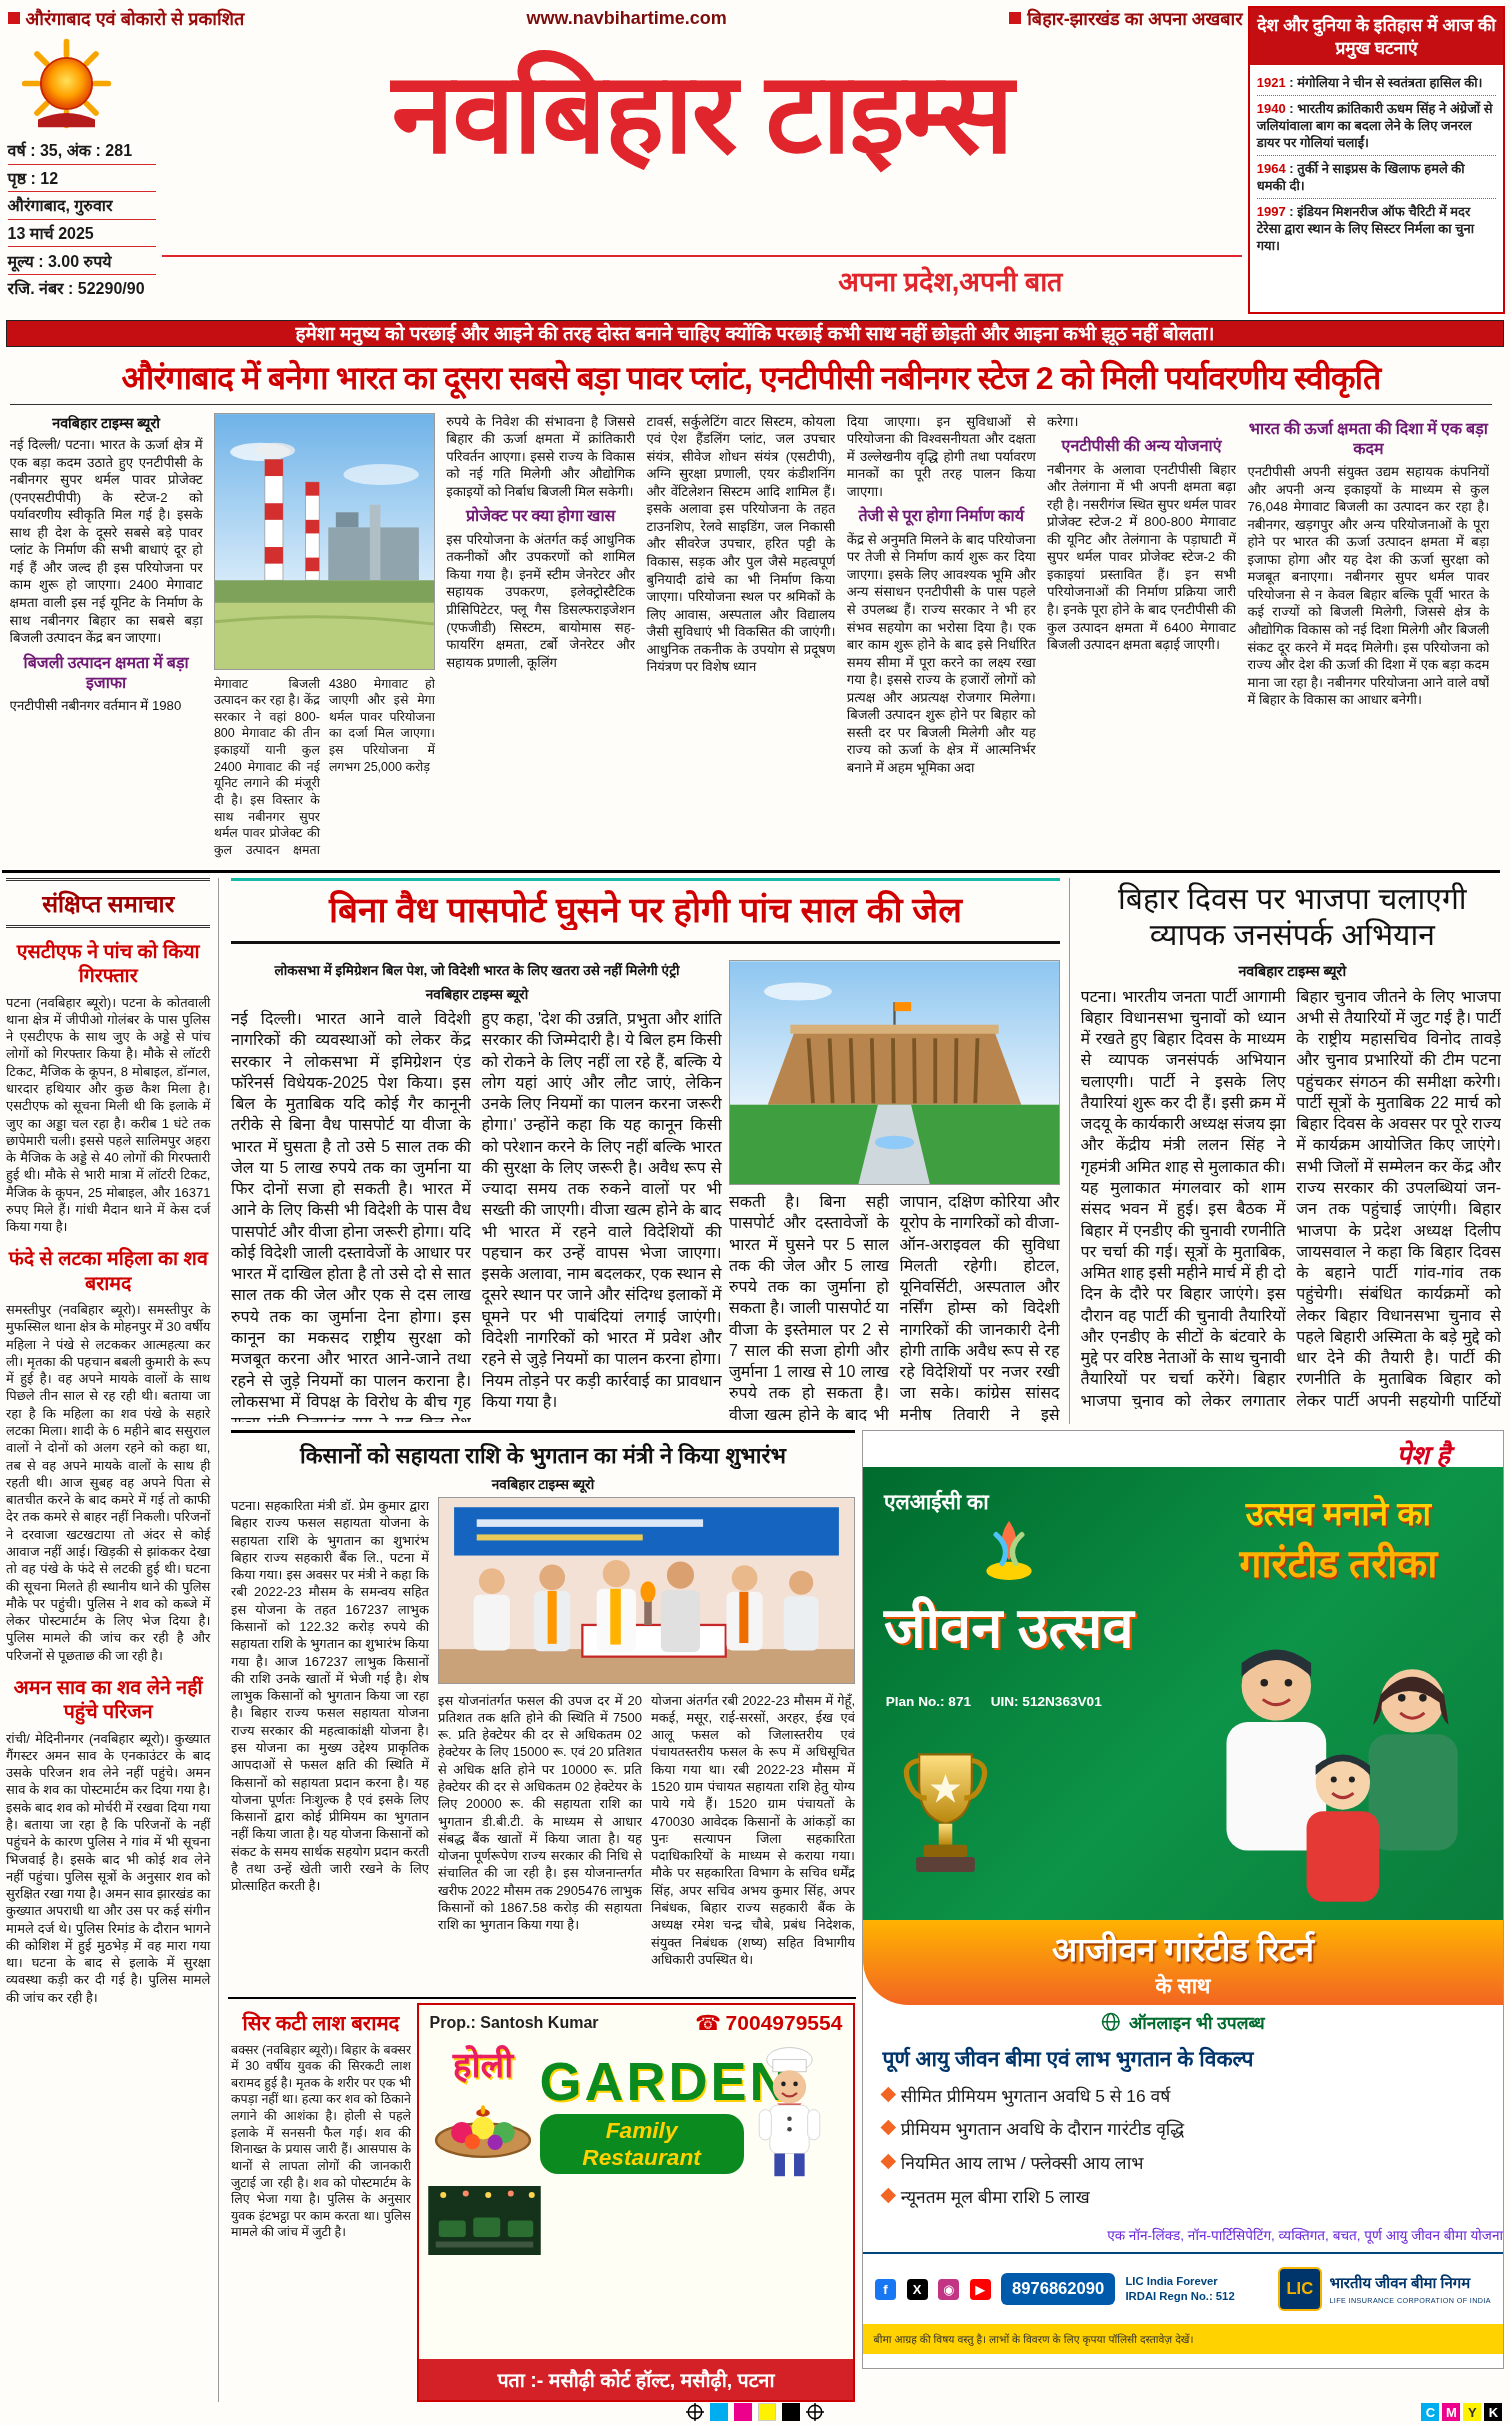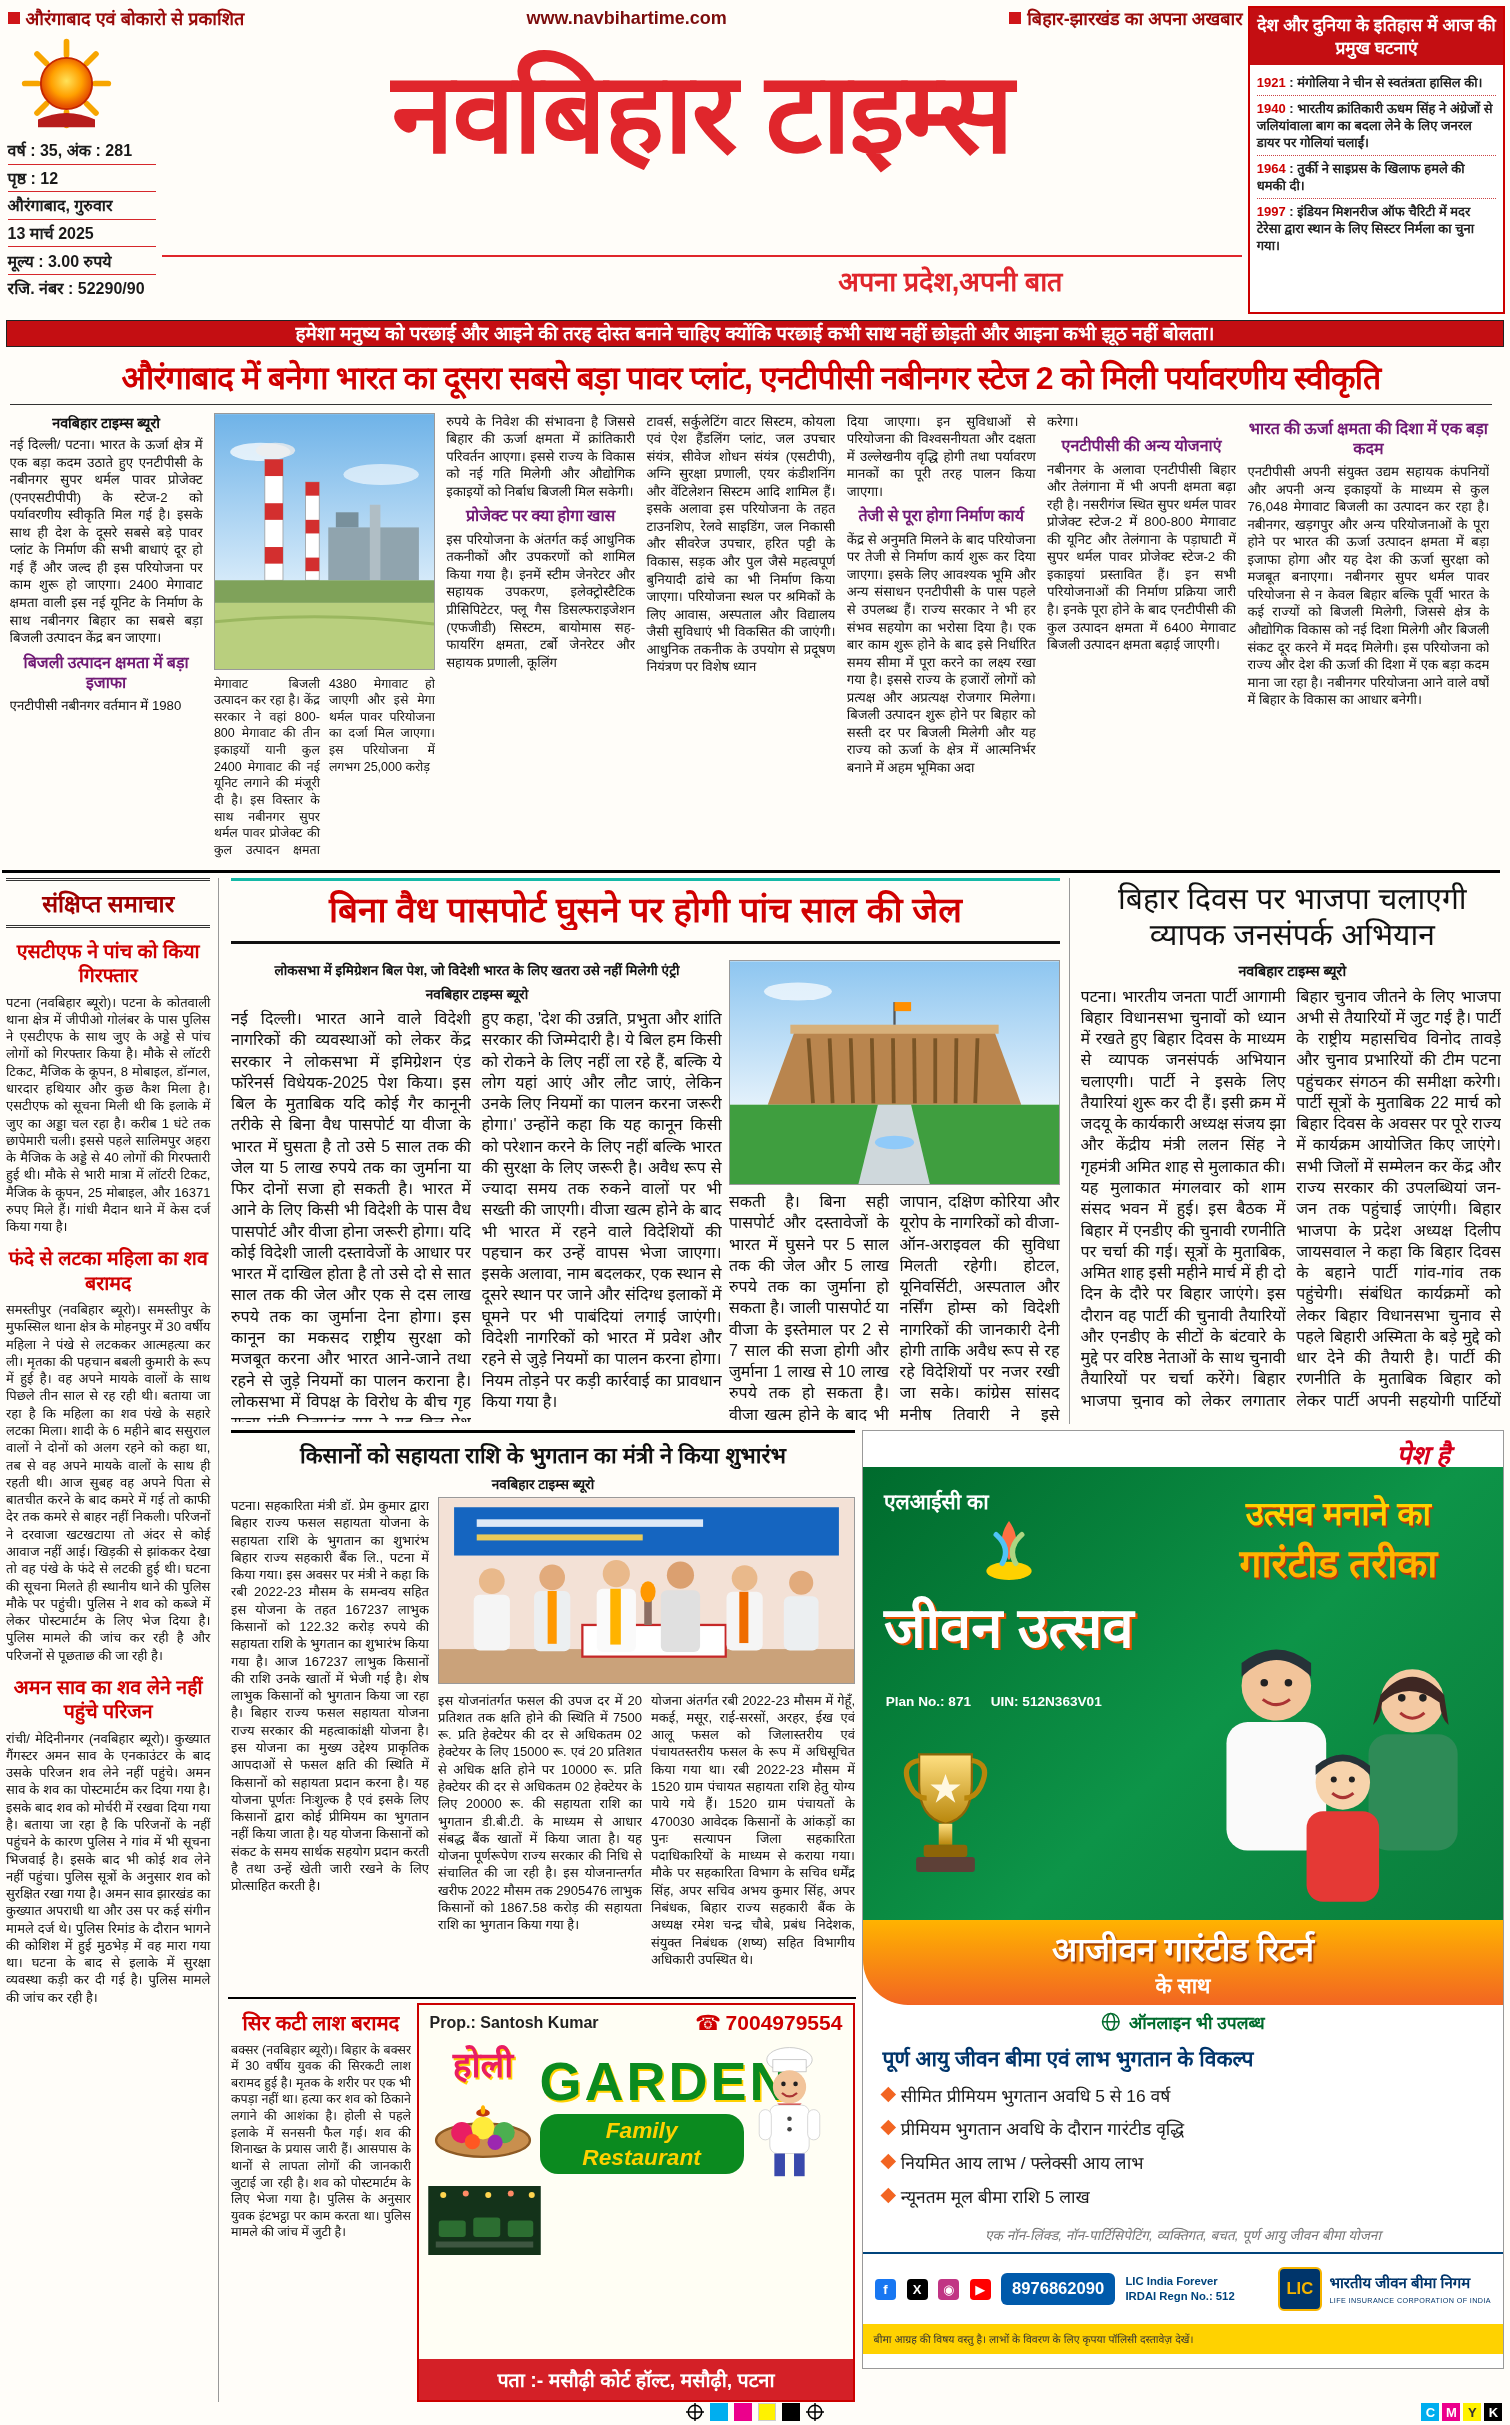--- a/index.html
+++ b/index.html
@@ -114,21 +114,21 @@
   .lic-trophy { position:absolute; left:26px; top:272px; }
   .lic-family { position:absolute; right:0; top:113px; }
   .lic-ribbon { height:85px; background:linear-gradient(180deg,#ffb300,#f26522); display:flex; flex-direction:column; justify-content:center; align-items:center; border-radius:0 0 0 45px; }
   .lic-ribbon .r1 { font-size:33px; font-weight:bold; color:#fff; text-shadow:1.5px 1.5px 1.5px #993300; }
   .lic-ribbon .r2 { font-size:21px; font-weight:bold; color:#fff; }
   .lic-online { height:33px; display:flex; align-items:center; justify-content:center; gap:8px; color:#006b2d; font-size:17.4px; font-weight:bold; background:#fff; }
   .lic-benefits { background:#fff; padding:6px 19.6px 0; height:187px; overflow:hidden; }
   .lic-benefits h4 { color:#00356b; font-size:21px; font-weight:bold; margin-bottom:10.6px; }
   .lic-benefits li { list-style:none; font-size:17.4px; color:#1a1a1a; margin-bottom:9.8px; display:flex; gap:7.6px; align-items:flex-start; }
   .dot { width:10.6px; height:10.6px; background:#f26522; transform:rotate(45deg); display:inline-block; margin-top:6px; flex:none; }
-  .lic-plantype { height:27px; background:#fff; text-align:center; font-size:13.6px; font-style:italic; color:#737373; }
+  .lic-plantype { height:27px; background:#fff; text-align:right; font-size:13.6px; color:#6d28d9; }
   .lic-footer { height:72px; background:#fff; border-top:2.3px solid #00447c; display:flex; align-items:center; gap:10.6px; padding:0 12px; }
   .chip { width:21px; height:21px; border-radius:3.8px; color:#fff; font-size:13px; font-weight:bold; display:flex; align-items:center; justify-content:center; }
   .lic-phone { background:#005aab; color:#fff; font-weight:bold; font-size:16.6px; padding:6px 10.6px; border-radius:6px; }
   .lic-small { font-size:11.3px; color:#00447c; font-weight:bold; line-height:1.3; }
   .lic-logo { margin-left:auto; display:flex; align-items:center; gap:7.6px; }
   .lic-emblem { width:44px; height:44px; background:#00356b; border:2.3px solid #f5b400; border-radius:6px; color:#f5b400; font-weight:bold; font-size:16.6px; display:flex; align-items:center; justify-content:center; }
   .lic-hindi { color:#00356b; font-weight:bold; font-size:15px; }
   .lic-eng { color:#00356b; font-size:7.2px; letter-spacing:0.4px; }
   .lic-disclaimer { height:30px; background:#ffd200; font-size:10.6px; color:#333; display:flex; align-items:center; padding:0 10.6px; }
 

